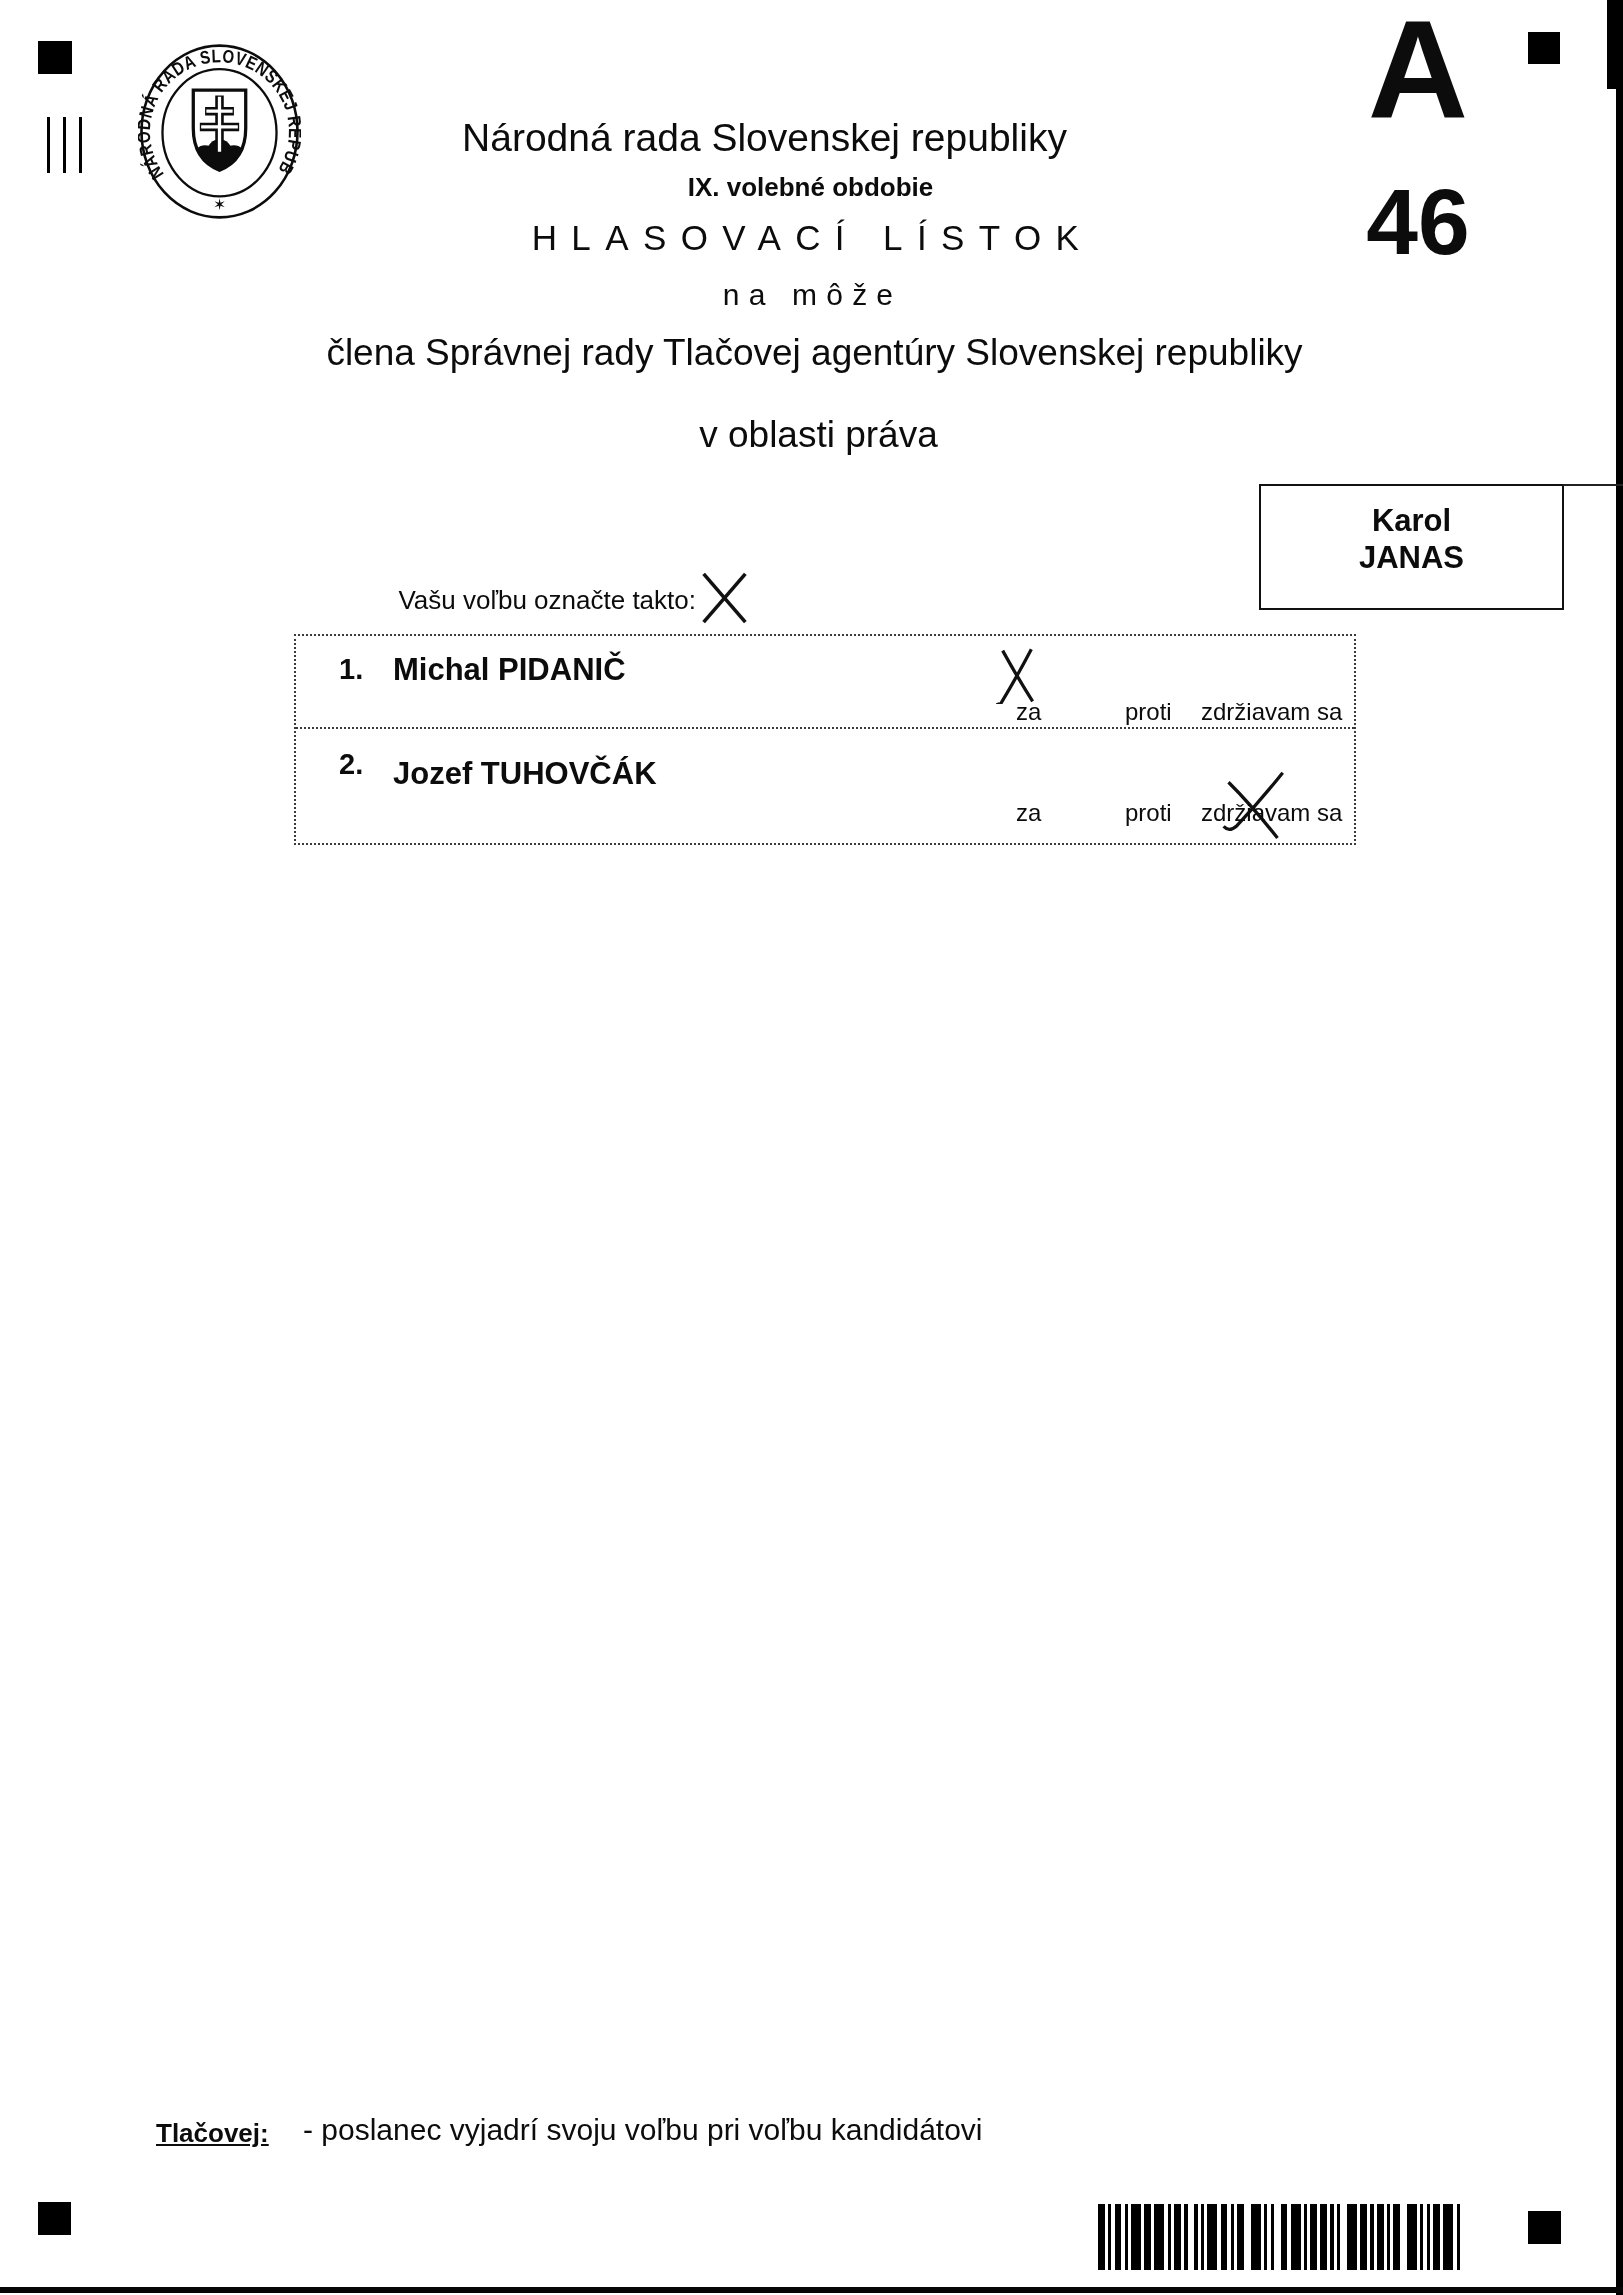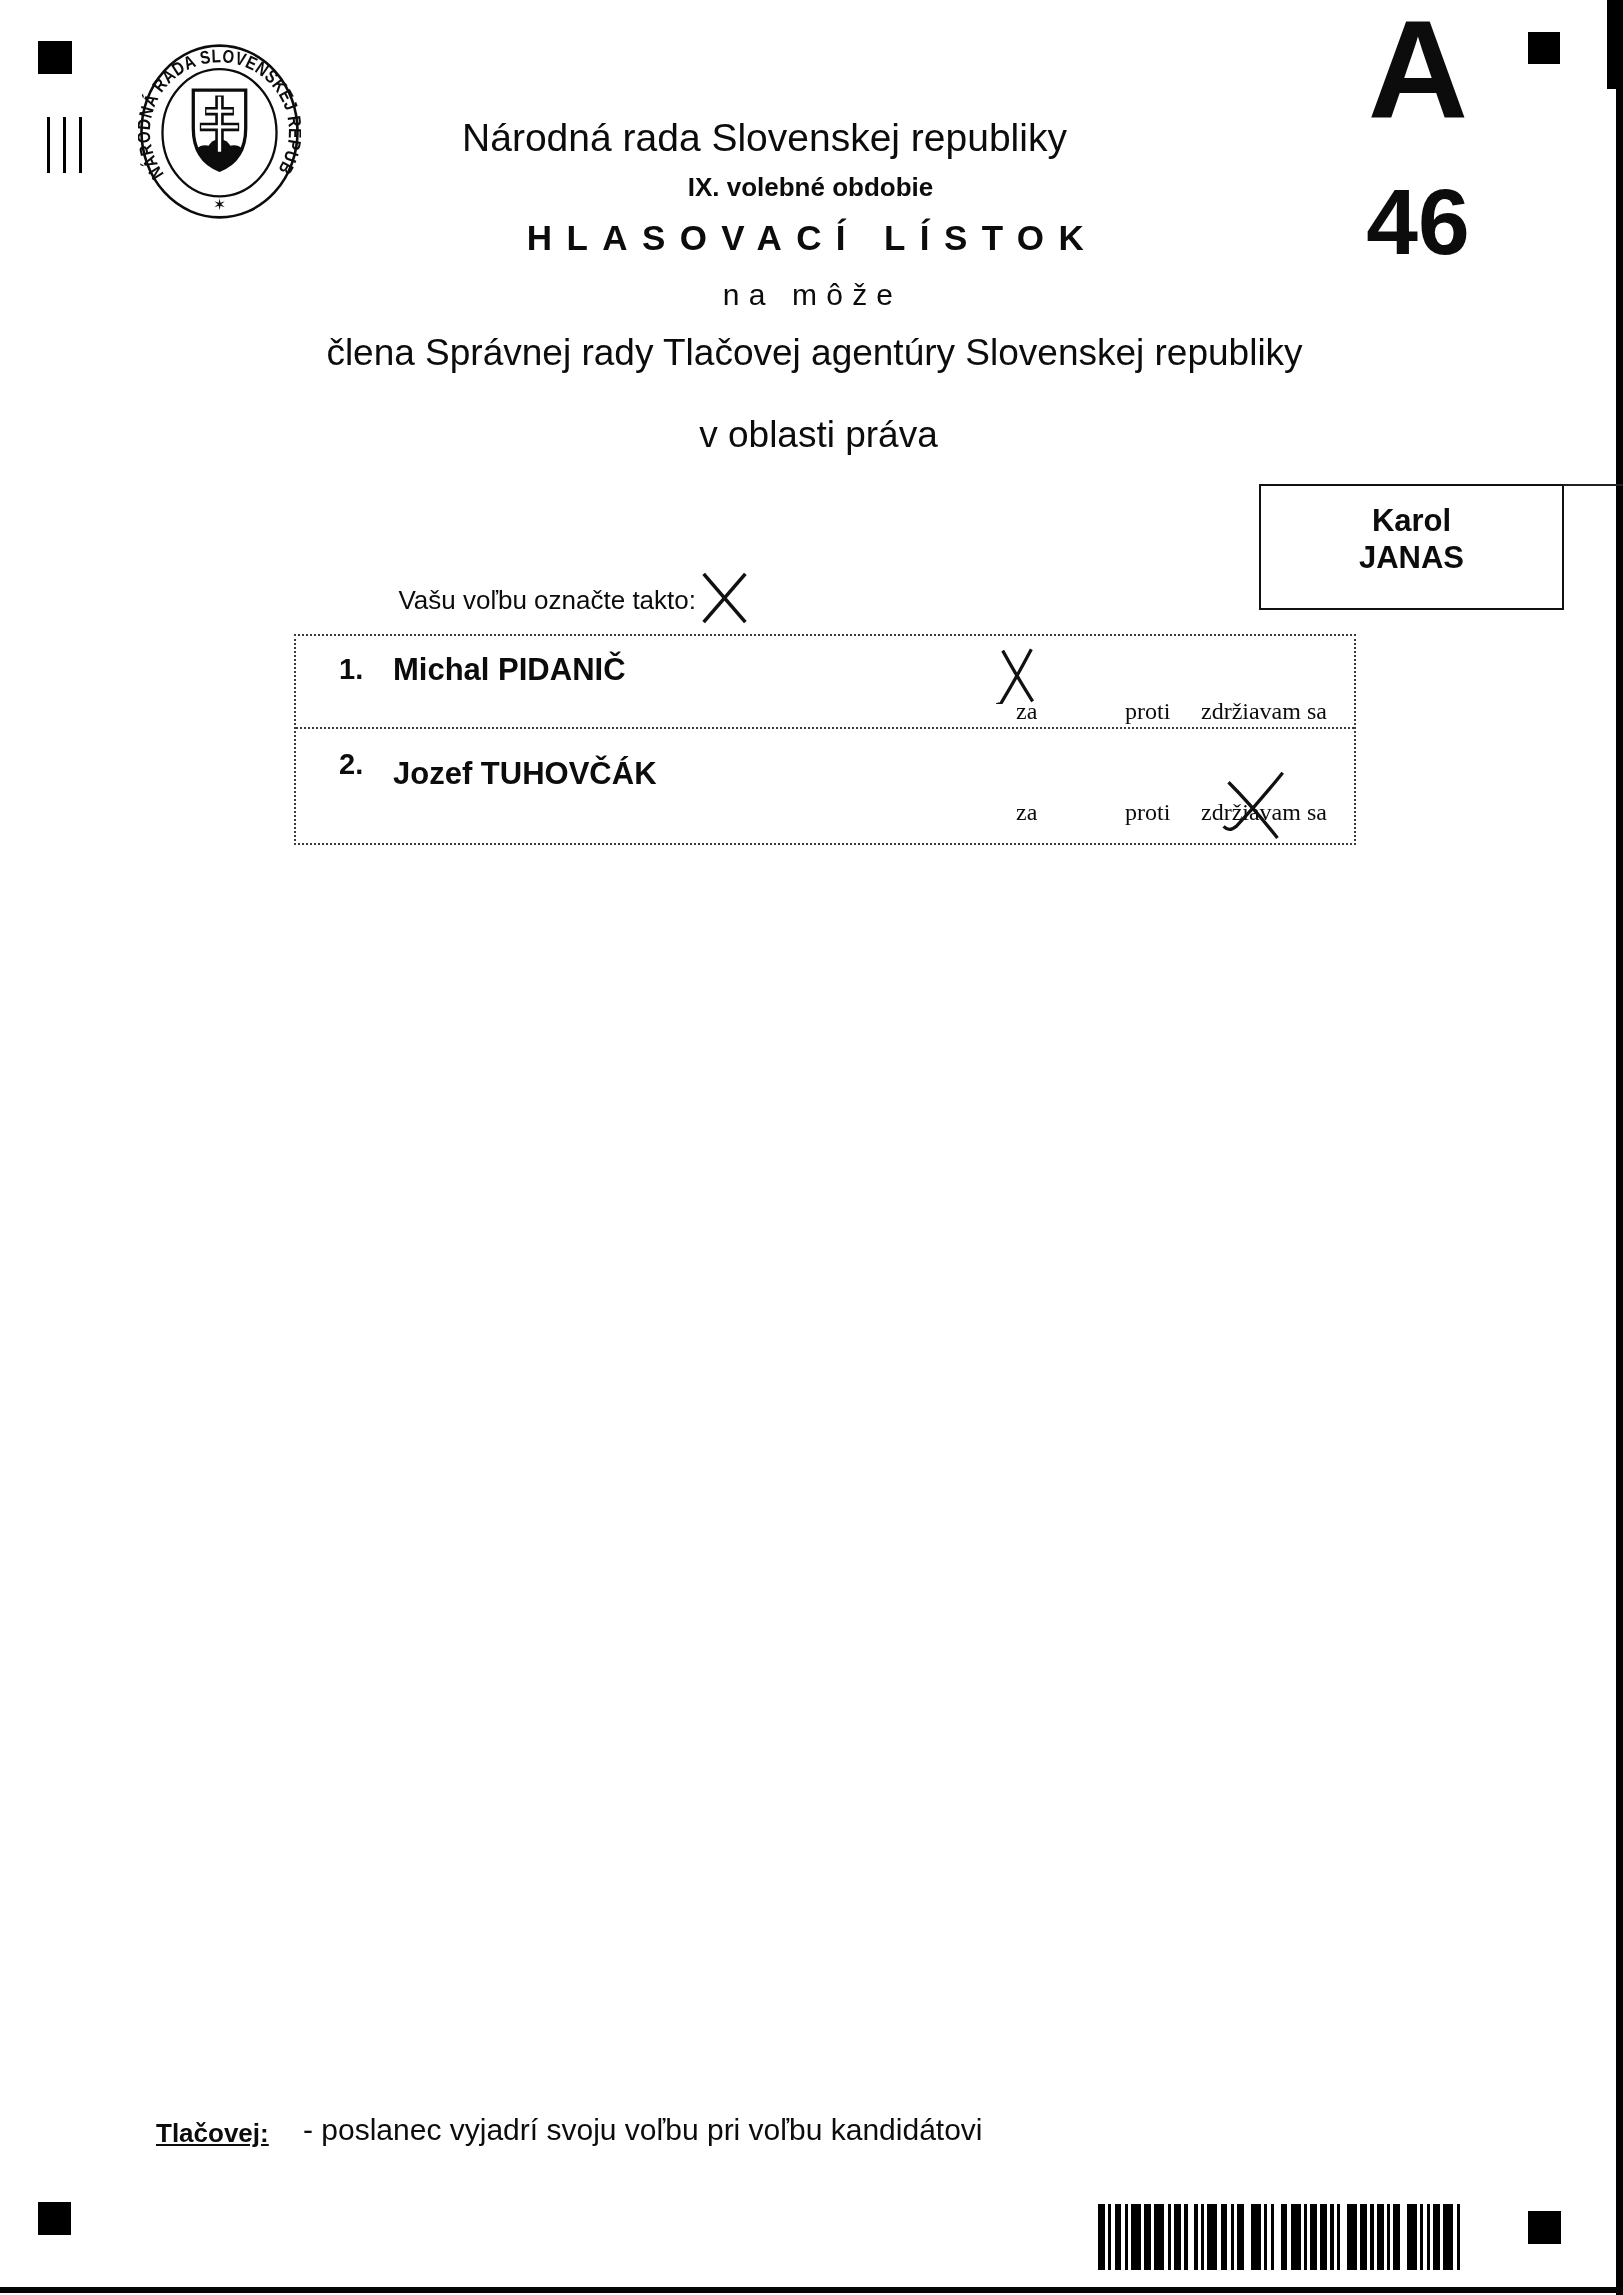--- a/index.html
+++ b/index.html
@@ -27,38 +27,38 @@
   .seal{left:138px;top:43px;width:163px;height:177px;}
   
   .badge-letter{left:1339px;top:0px;width:158px;text-align:center;
     font-size:139px;font-weight:700;line-height:1;}
   .badge-number{left:1339px;top:176px;width:158px;text-align:center;
     font-size:93px;font-weight:700;line-height:1;}
   
   .hline{text-align:center;white-space:nowrap;}
   .title{left:108px;width:1313px;top:116px;font-size:39px;}
   .term{left:154px;width:1313px;top:172px;font-size:26px;font-weight:700;}
-  .ballot-title{left:156px;width:1313px;top:218px;font-size:35px;font-weight:700;letter-spacing:14.4px;}
+  .ballot-title{left:156px;width:1313px;top:218px;font-size:35px;font-weight:400;letter-spacing:14.4px;}
   .subtitle{left:156px;width:1313px;top:278px;font-size:30px;letter-spacing:9.2px;}
   .position{left:158px;width:1313px;top:332px;font-size:37px;}
   .area{left:162px;width:1313px;top:414px;font-size:37px;}
   .vote-heading{left:162px;width:1313px;top:494px;font-size:37px;font-weight:700;letter-spacing:15.8px;}
   
   .voter-box{left:1259px;top:484px;width:305px;height:126px;border:2.6px solid #111;
     box-sizing:border-box;text-align:center;padding-top:15.8px;}
   .voter-box div{font-size:31px;font-weight:700;line-height:37px;}
   .edge-line{left:1563px;top:484px;width:60px;height:2px;background:#222;}
   
   .instruction{left:263px;top:585px;width:433px;text-align:right;font-size:26px;white-space:nowrap;}
   .instr-x{left:699px;top:570px;width:51px;height:56px;}
   
   .cbox{left:294px;top:634px;width:1062px;height:211px;border:2.6px dotted #3a3a3a;box-sizing:border-box;}
   .cnum{font-size:29px;font-weight:700;}
   .cname{font-size:31px;font-weight:700;white-space:nowrap;}
-  .copt{font-size:24px;white-space:nowrap;font-family:Liberation Serif, serif;}
+  .copt{font-size:24px;white-space:nowrap;}
   .divider{left:0;top:91px;width:100%;height:0;border-top:2.6px dotted #3a3a3a;}
   .r1-num{left:43px;top:17px;} .r1-name{left:97px;top:15.8px;}
   .r2-num{left:43px;top:112px;} .r2-name{left:97px;top:120px;}
   .x1{left:700px;top:11.8px;width:42px;height:56px;}
   .x2{left:922px;top:130px;width:72px;height:74px;transform:rotate(8deg);}
   .o-za{left:720px;} .o-proti{left:829px;} .o-zdrz{left:905px;}
   .r1o{top:62px;} .r2o{top:163px;}
   
   .note-label{left:156px;top:2118px;font-size:26px;font-weight:700;text-decoration:underline;}
   .note-line1{left:303px;top:2113px;font-size:30px;white-space:nowrap;}

